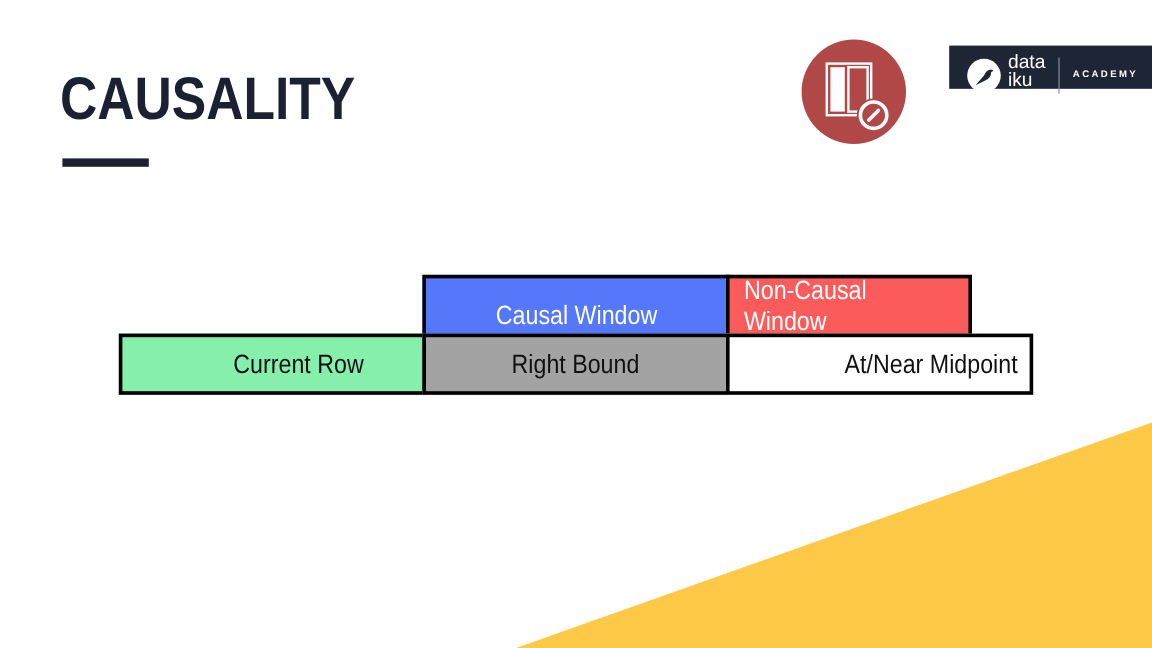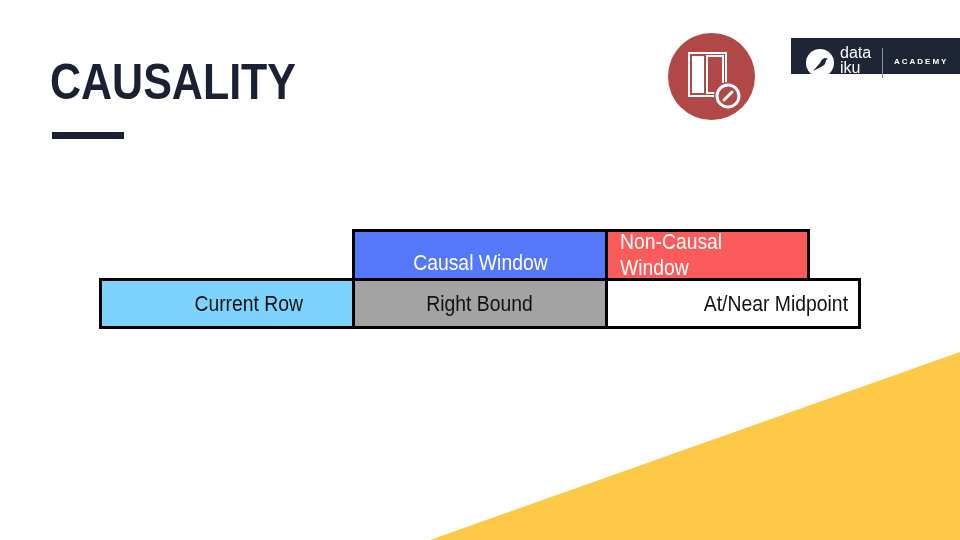--- a/index.html
+++ b/index.html
@@ -9,21 +9,21 @@
   .icon-circle { position:absolute; left:668px; top:33px; width:87px; height:87px; border-radius:50%; background:#b04848; }
   .logo { position:absolute; left:791px; top:38px; width:169px; height:36px; background:#1e2535; }
   .logo .bird { position:absolute; left:15px; top:11px; width:28px; height:28px; border-radius:50%; background:#fff; }
   .logo .word { position:absolute; left:49px; top:7px; color:#fff; font-size:16px; line-height:15px; font-family:"Liberation Sans", sans-serif; }
   .logo .sep { position:absolute; left:91px; top:10px; width:1px; height:30px; background:#8a8f9a; }
   .logo .academy { position:absolute; left:103px; top:19px; color:#fff; font-size:8px; letter-spacing:2px; font-weight:bold; font-family:"Liberation Sans", sans-serif; }
   .cell { position:absolute; box-sizing:border-box; border:3px solid #000; display:flex; align-items:center; justify-content:center; font-size:22px; font-family:"Liberation Sans", sans-serif; transform-origin:center; }
   .cell span { display:inline-block; transform:scaleX(0.88); }
   .c-causal { left:352px; top:229px; width:256px; height:68px; background:#5577f9; color:#fff; }
   .c-noncausal { left:605px; top:229px; width:205px; height:52px; background:#fb5b5b; color:#fff; }
-  .c-row { left:99px; top:278px; width:256px; height:51px; background:#7dd3fc; color:#111;padding-left:44px; }
+  .c-row { left:99px; top:278px; width:256px; height:51px; background:#86efac; color:#111;padding-left:44px; }
   .c-right { left:352px; top:278px; width:256px; height:51px; background:#a3a3a3; color:#111; }
   .c-mid { left:605px; top:278px; width:256px; height:51px; background:#fff; color:#111;justify-content:flex-end; }
   .triangle { position:absolute; left:0; top:0; width:960px; height:540px; }
 </style>
 </head>
 <body>
 
 <svg class="triangle" viewBox="0 0 960 540">
   <polygon points="430,540 960,352 960,540" fill="#fec946"></polygon>
 </svg>

